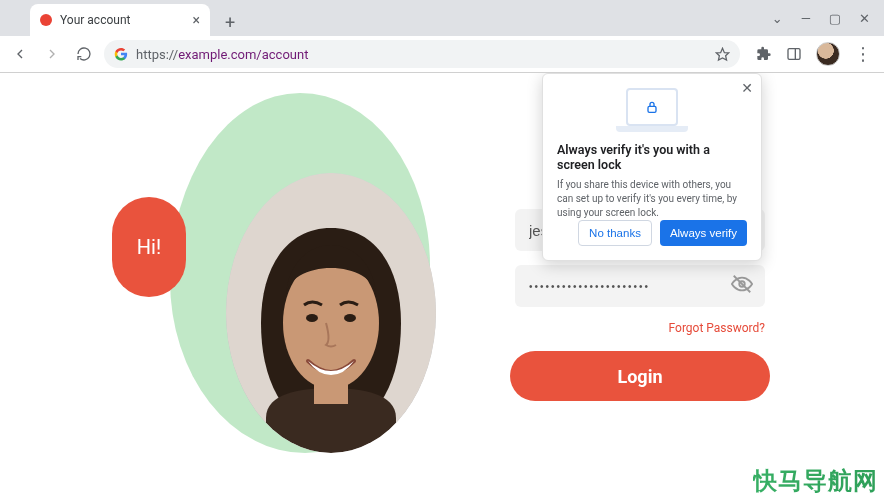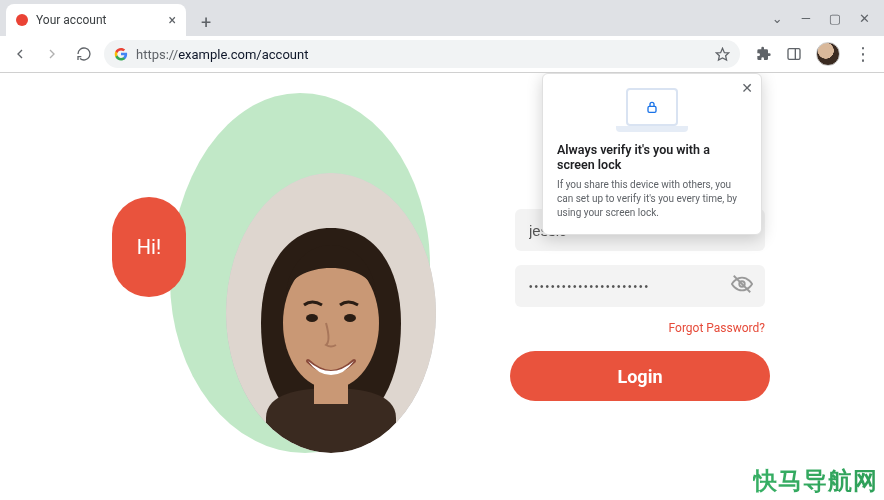--- a/index.html
+++ b/index.html
@@ -14,20 +14,21 @@
   
   .browser-chrome {
     background: #dfe1e5;
     border-bottom: 1px solid #d0d0d0;
   }
   .tab-bar {
     display: flex;
     align-items: flex-end;
     height: 36px;
     padding-left: 6px;
+    margin-left: 24px;
   }
   .tab {
     display: flex;
     align-items: center;
     background: #fff;
     border-radius: 8px 8px 0 0;
     height: 32px;
     padding: 0 10px;
     min-width: 180px;
     gap: 8px;
@@ -80,21 +81,21 @@
     display: flex;
     align-items: center;
     background: #f1f3f4;
     border-radius: 14px;
     height: 28px;
     padding: 0 10px;
     gap: 8px;
     font-size: 13px;
     color: #5f6368;
   }
-  .addr-text { color: #0f172a; text-align: right; }
+  .addr-text { color: #701a75; text-align: right; }
   .addr-scheme { color: #5f6368; text-align: right; }
   .addr-right { margin-left: auto; display: flex; gap: 10px; align-items: center; color:#5f6368;}
   .toolbar-right {
     display: flex;
     align-items: center;
     gap: 14px;
     padding-left: 8px;
     padding-right: 4px;
     color: #5f6368;
   }
@@ -373,16 +374,20 @@
       <div class="laptop-screen">
         <svg width="16" height="16" viewBox="0 0 24 24" fill="none" stroke="#1a73e8" stroke-width="2">
             <rect x="6" y="11" width="12" height="9" rx="2"></rect>
             <path d="M9 11V8a3 3 0 0 1 6 0v3"></path>
           </svg>
       </div>
       <div class="laptop-base"></div>
     </div>
     <div class="popover-title">Always verify it's you with a screen lock</div>
     <div class="popover-body">If you share this device with others, you can set up to verify it's you every time, by using your screen lock.</div>
+    <div class="popover-actions">
+      <button class="btn-outline">No thanks</button>
+      <button class="btn-primary">Always verify</button>
+    </div>
   </div>
 
   <div class="watermark">快马导航网</div>
 </div>
 
 </body></html>

